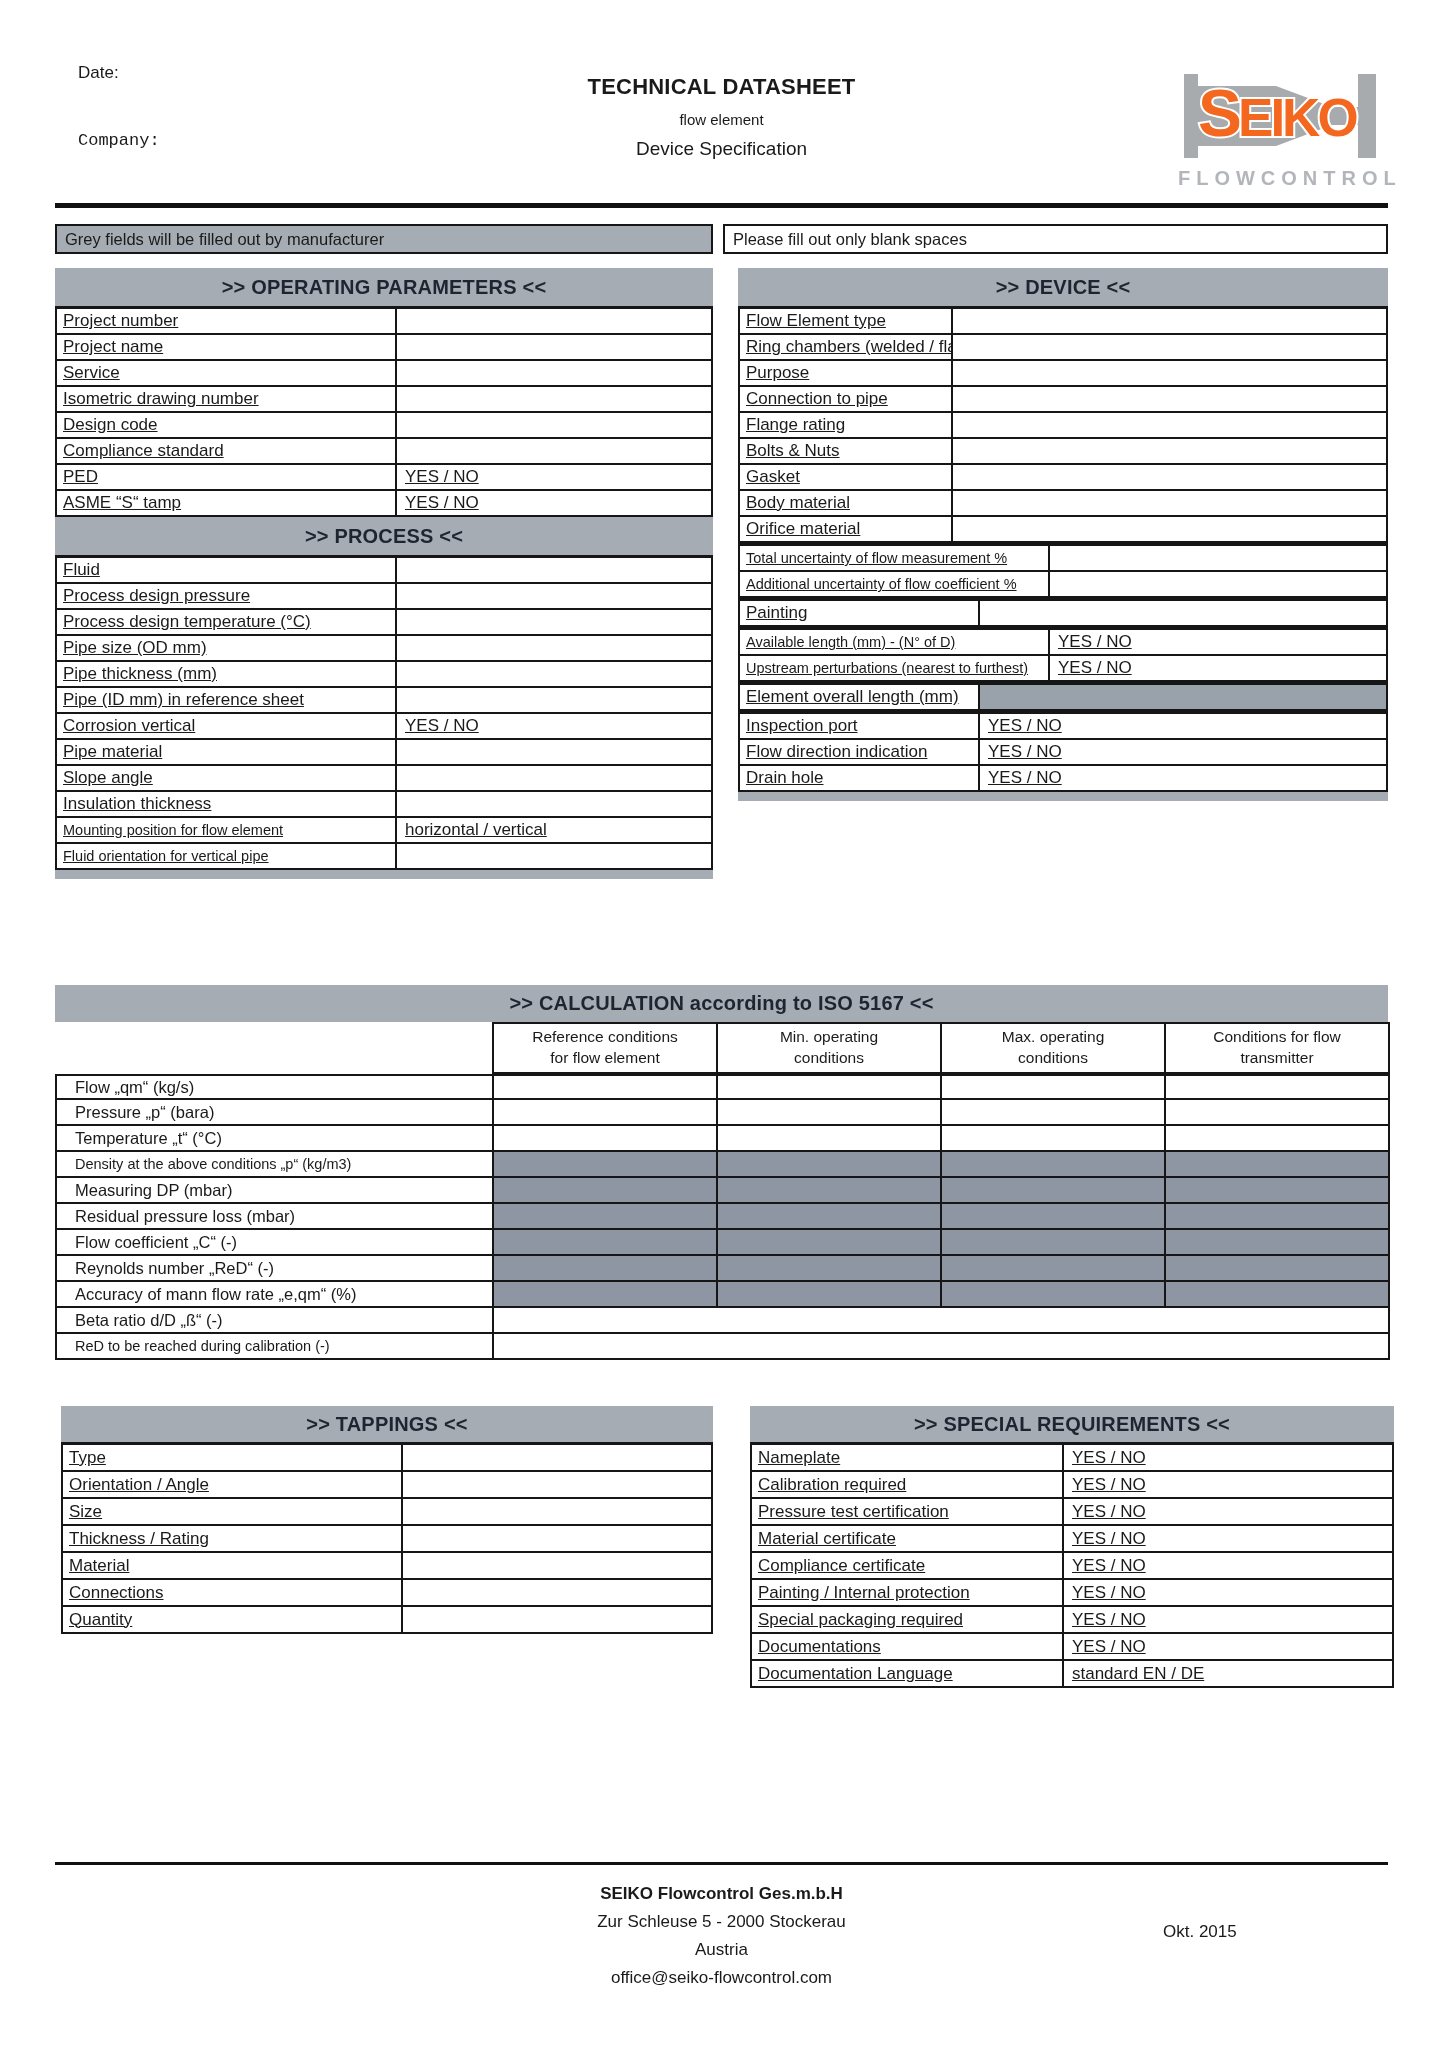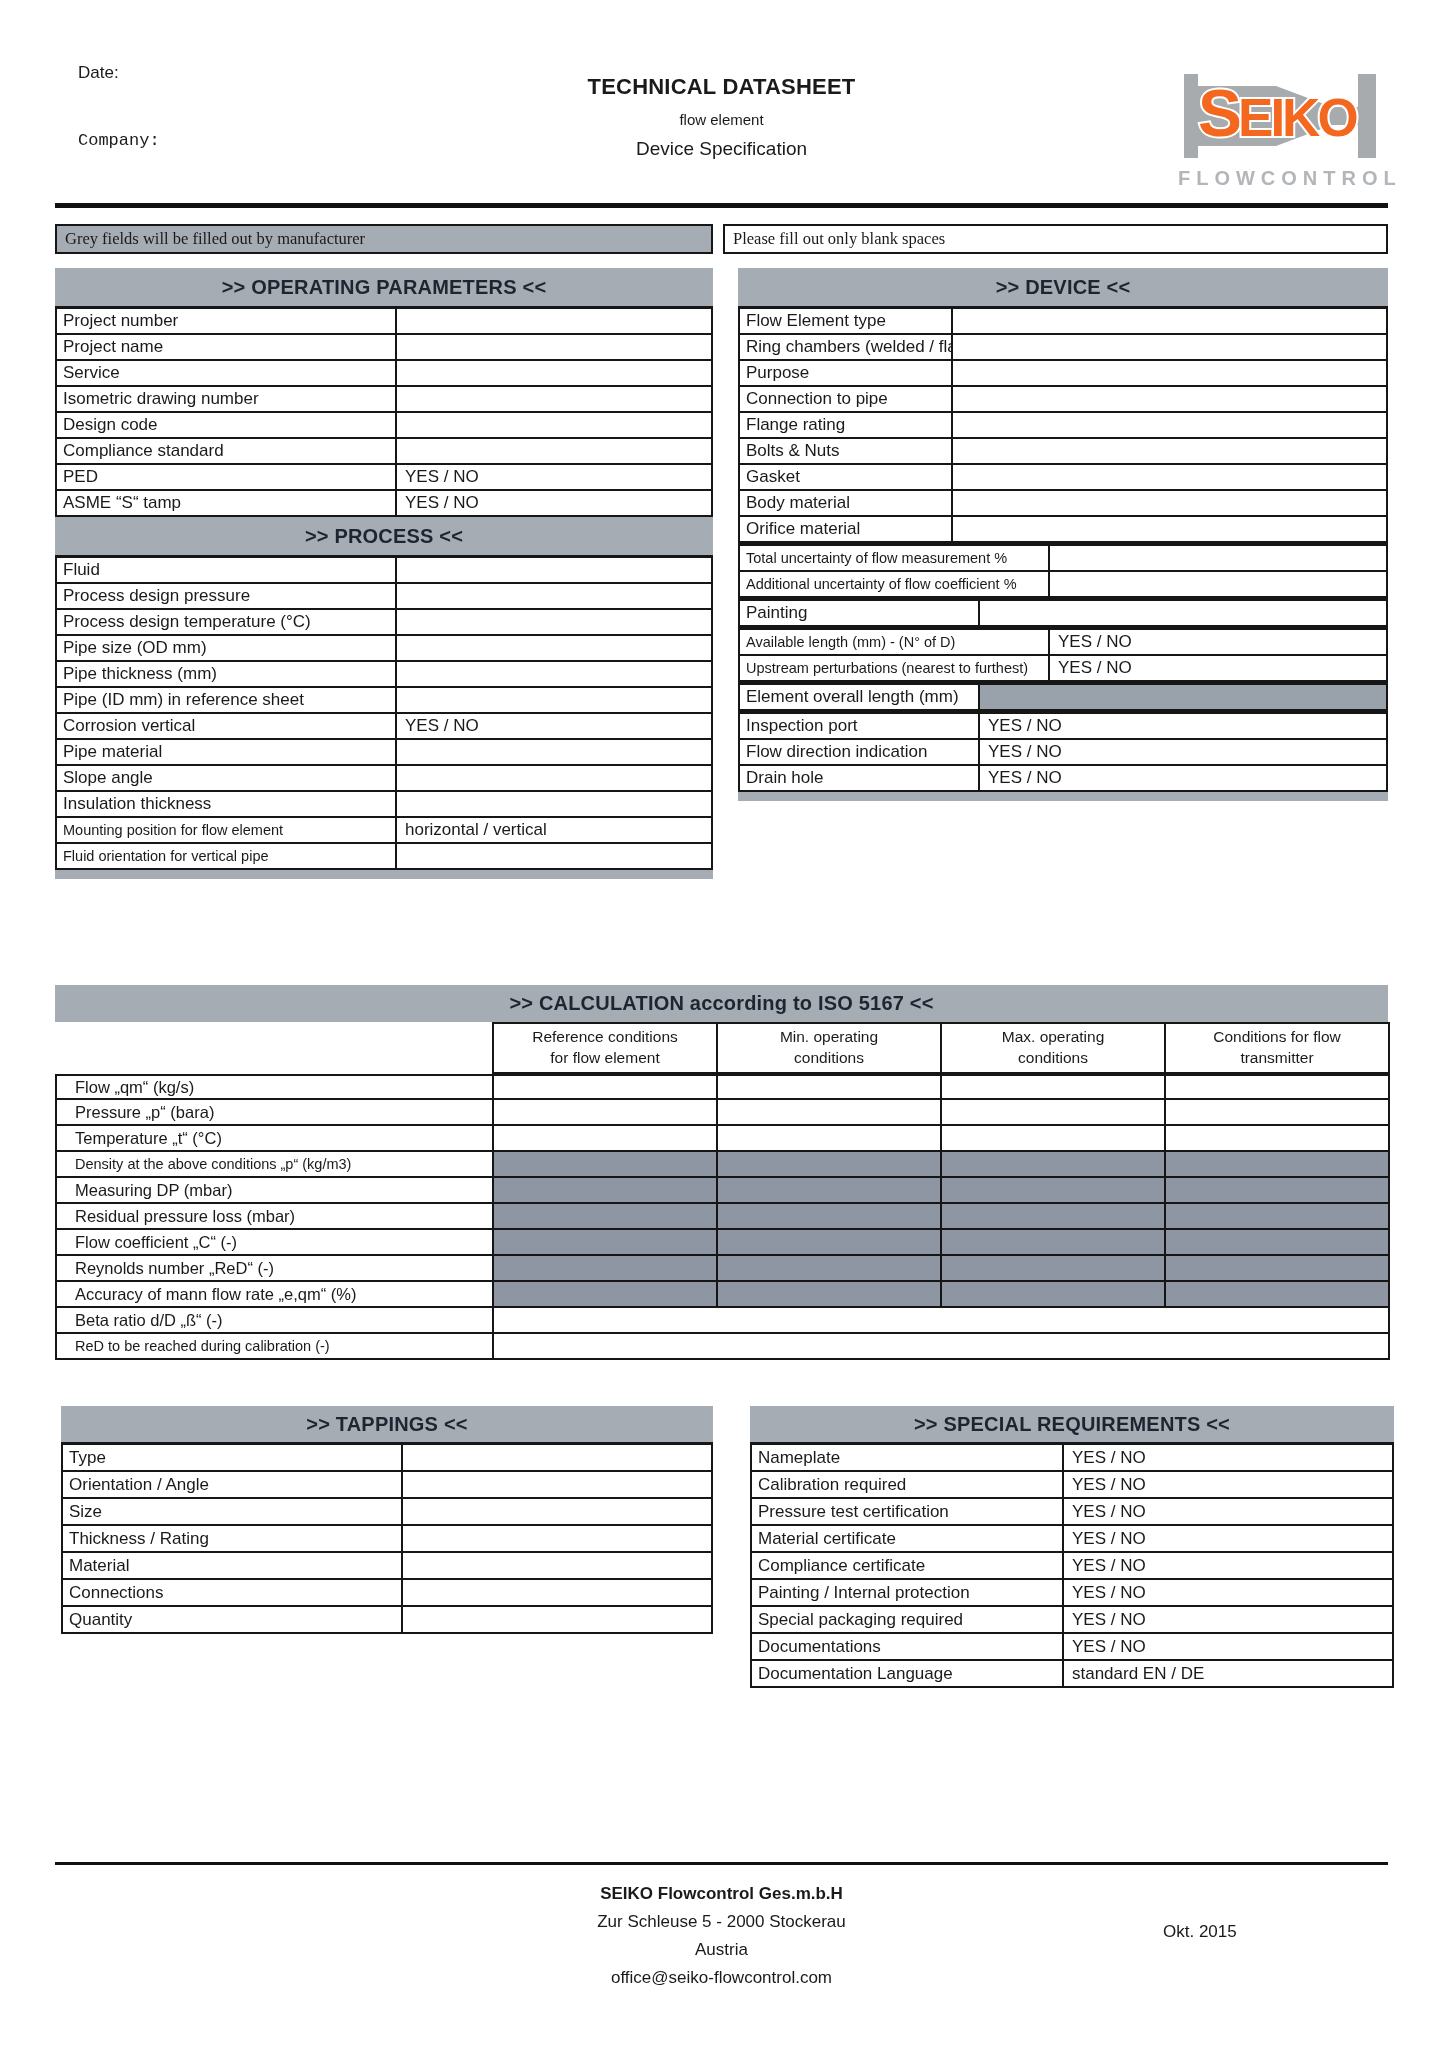--- a/index.html
+++ b/index.html
@@ -18,28 +18,28 @@
   .doc-sub2 { font-size:19px; margin-top:10px; }
 
   .logo { position:absolute; left:1178px; top:66px; width:204px; text-align:center; }
   .logo-sub { font-size:20px; letter-spacing:6px; color:#b2b6ba; font-weight:bold; margin-top:-3px; }
 
   .rule-top { position:absolute; left:55px; top:203px; width:1333px; height:5px; background:#111; }
   .rule-bottom { position:absolute; left:55px; top:1862px; width:1333px; height:3px; background:#111; }
 
   
   .notes { position:absolute; left:55px; top:224px; width:1333px; display:flex; gap:10px; }
-  .note { height:30px; border:2.5px solid var(--line); font-size:16.5px; display:flex; align-items:center; padding:0 8px;font-family:Liberation Serif, serif; }
+  .note { height:30px; border:2.5px solid var(--line); font-size:16.5px; display:flex; align-items:center; padding:0 8px; }
   .note.grey { width:658px; background:var(--band); }
   .note.white { width:665px; background:#fff; }
 
   
   .band { height:38px; background:var(--band); color:#1d2531; font-weight:bold; font-size:20px;
           display:flex; align-items:center; justify-content:center; letter-spacing:0.2px; }
-  .tbl { border-top:3px solid var(--line); background:#000000; }
+  .tbl { border-top:3px solid var(--line); background:#000000;text-decoration:underline; }
   .trow { display:grid; grid-template-columns: var(--lw) 1fr; height:26px;
           border-left:2.5px solid var(--line); border-right:2.5px solid var(--line);
           border-bottom:2.5px solid var(--line); background:#fff; }
   .cell { display:flex; align-items:center; overflow:hidden; white-space:nowrap; }
   .lbl { border-right:2.5px solid var(--line); padding:0 6px; font-size:17px; }
   .lbl.small { font-size:14.5px; }
   .val { padding:12px 8px; font-size:17px; }
   .val.shadecell { background:#99a1ab; }
 
   .lw-a { --lw:340px; }   

